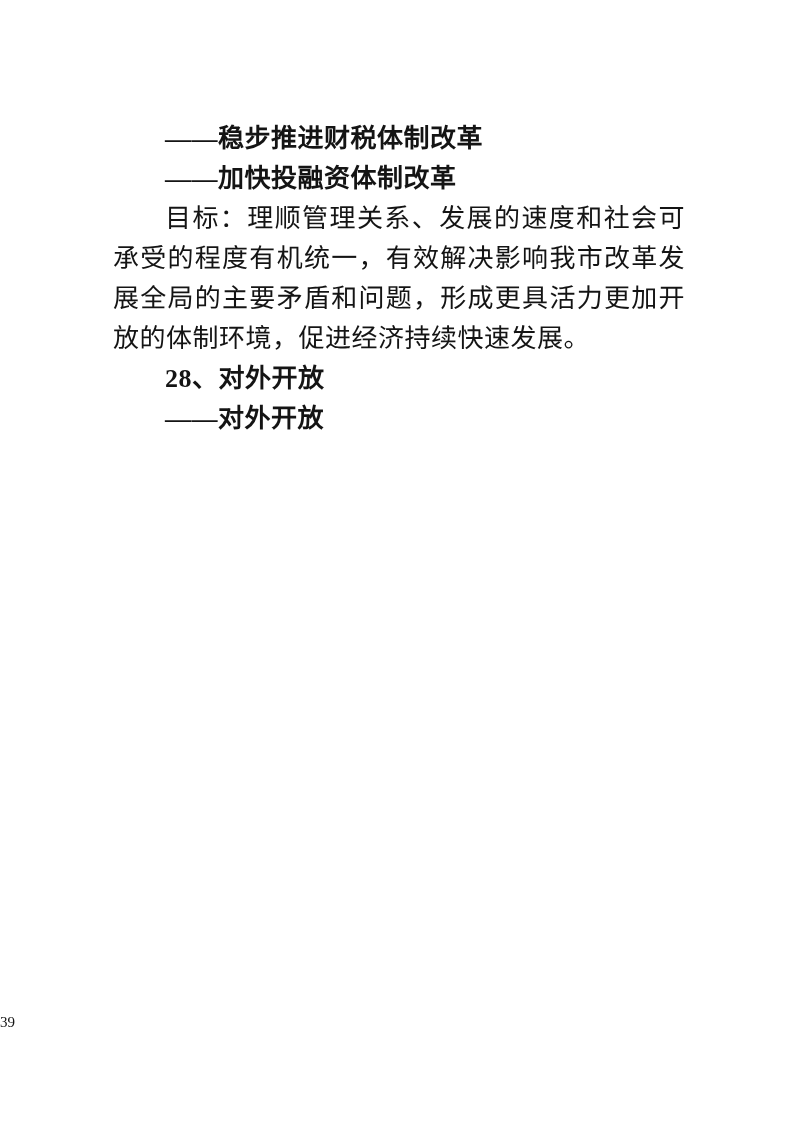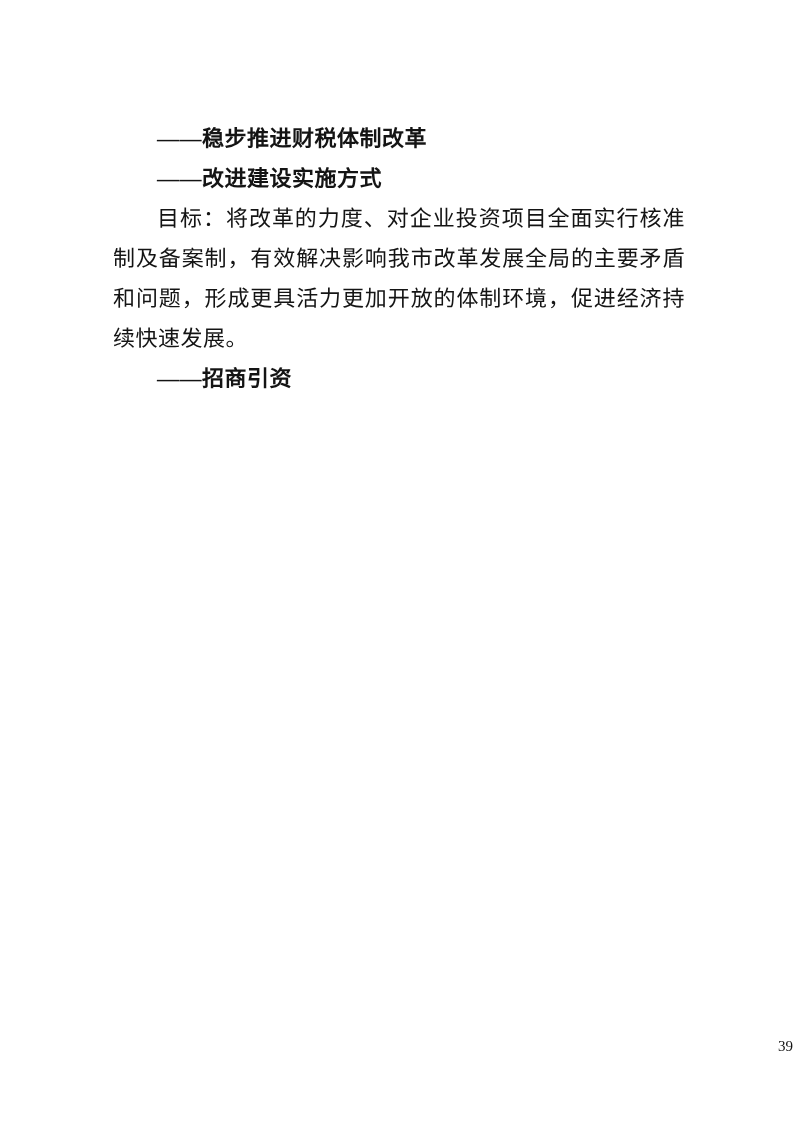--- a/index.html
+++ b/index.html
@@ -27,41 +27,42 @@
       line-height: 40px;
       text-align: justify;
       text-justify: inter-ideograph;
       letter-spacing: 0.5px;
     }
     .block {
       margin: 0;
       padding: 0;
       text-indent: 2em;
       font-weight: normal;
-      font-size: 22px;
+      font-size: 26px;
     }
     .block.heading {
       font-weight: bold;
       text-align: left;
     }
     .page-number {
       position: absolute;
       left: 0;
       right: 0;
-      top: 1036px;
-      text-align: right;
+      top: 1012px;
+      text-align: left;
       font-size: 15px;
       line-height: 20px;
       color: #141414;
     }
   </style>
 </head>
 <body>
 
 <div class="page">
   <div class="content">
     <h3 class="block heading">——稳步推进财税体制改革</h3>
-    <h3 class="block heading">——改进建设实施方式</h3>
-    <p class="block paragraph">目标：将改革的力度、对企业投资项目全面实行核准制及备案制，有效解决影响我市改革发展全局的主要矛盾和问题，形成更具活力更加开放的体制环境，促进经济持续快速发展。</p>
-    <h3 class="block heading">——招商引资</h3>
+    <h3 class="block heading">——加快投融资体制改革</h3>
+    <p class="block paragraph">目标：理顺管理关系、发展的速度和社会可承受的程度有机统一，有效解决影响我市改革发展全局的主要矛盾和问题，形成更具活力更加开放的体制环境，促进经济持续快速发展。</p>
+    <h3 class="block heading">28、对外开放</h3>
+    <h3 class="block heading">——对外开放</h3>
   </div>
   <div class="page-number">39</div>
 </div>
 
 </body></html>

